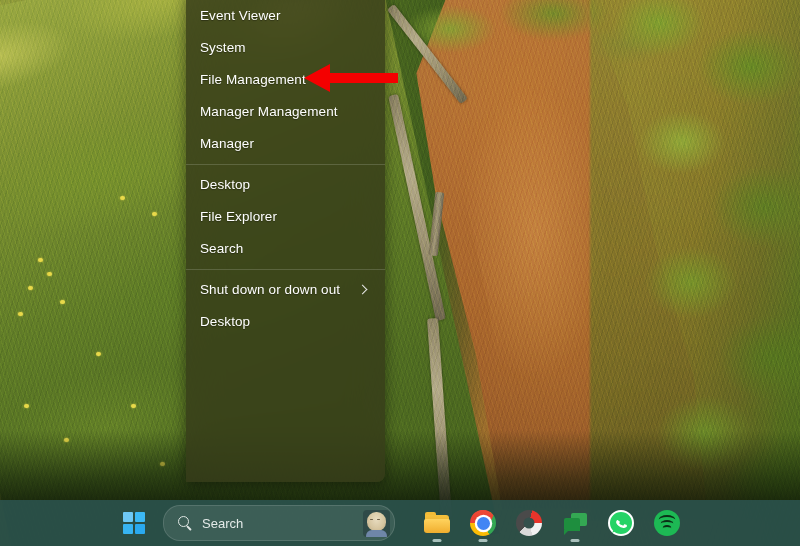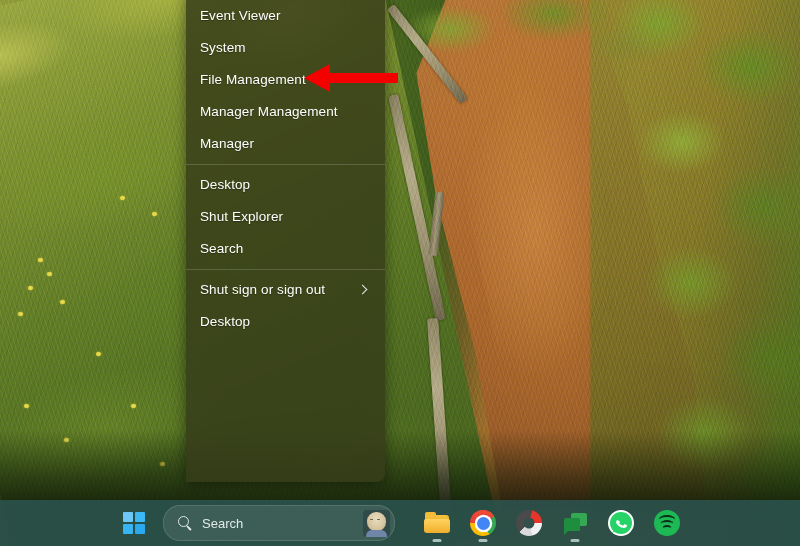--- a/index.html
+++ b/index.html
@@ -550,28 +550,28 @@
           <span class="mi-label">Manager Management</span>
         </div>
         <div class="menu-item">
           <span class="mi-label">Manager</span>
         </div>
         <div class="menu-sep"></div>
         <div class="menu-item">
           <span class="mi-label">Desktop</span>
         </div>
         <div class="menu-item">
-          <span class="mi-label">Shut Explorer</span>
+          <span class="mi-label">File Explorer</span>
         </div>
         <div class="menu-item">
           <span class="mi-label">Search</span>
         </div>
         <div class="menu-sep"></div>
         <div class="menu-item">
-          <span class="mi-label">Shut sign or sign out</span>
+          <span class="mi-label">Shut down or down out</span>
           <span class="chevron"></span>
         </div>
         <div class="menu-item">
           <span class="mi-label">Desktop</span>
         </div>
       </div>
   </div>
 
   <svg class="arrow-annot" viewBox="0 0 94 32">
     <polygon points="0,16 26,2 26,11 94,11 94,21 26,21 26,30" fill="#f40000"></polygon>

